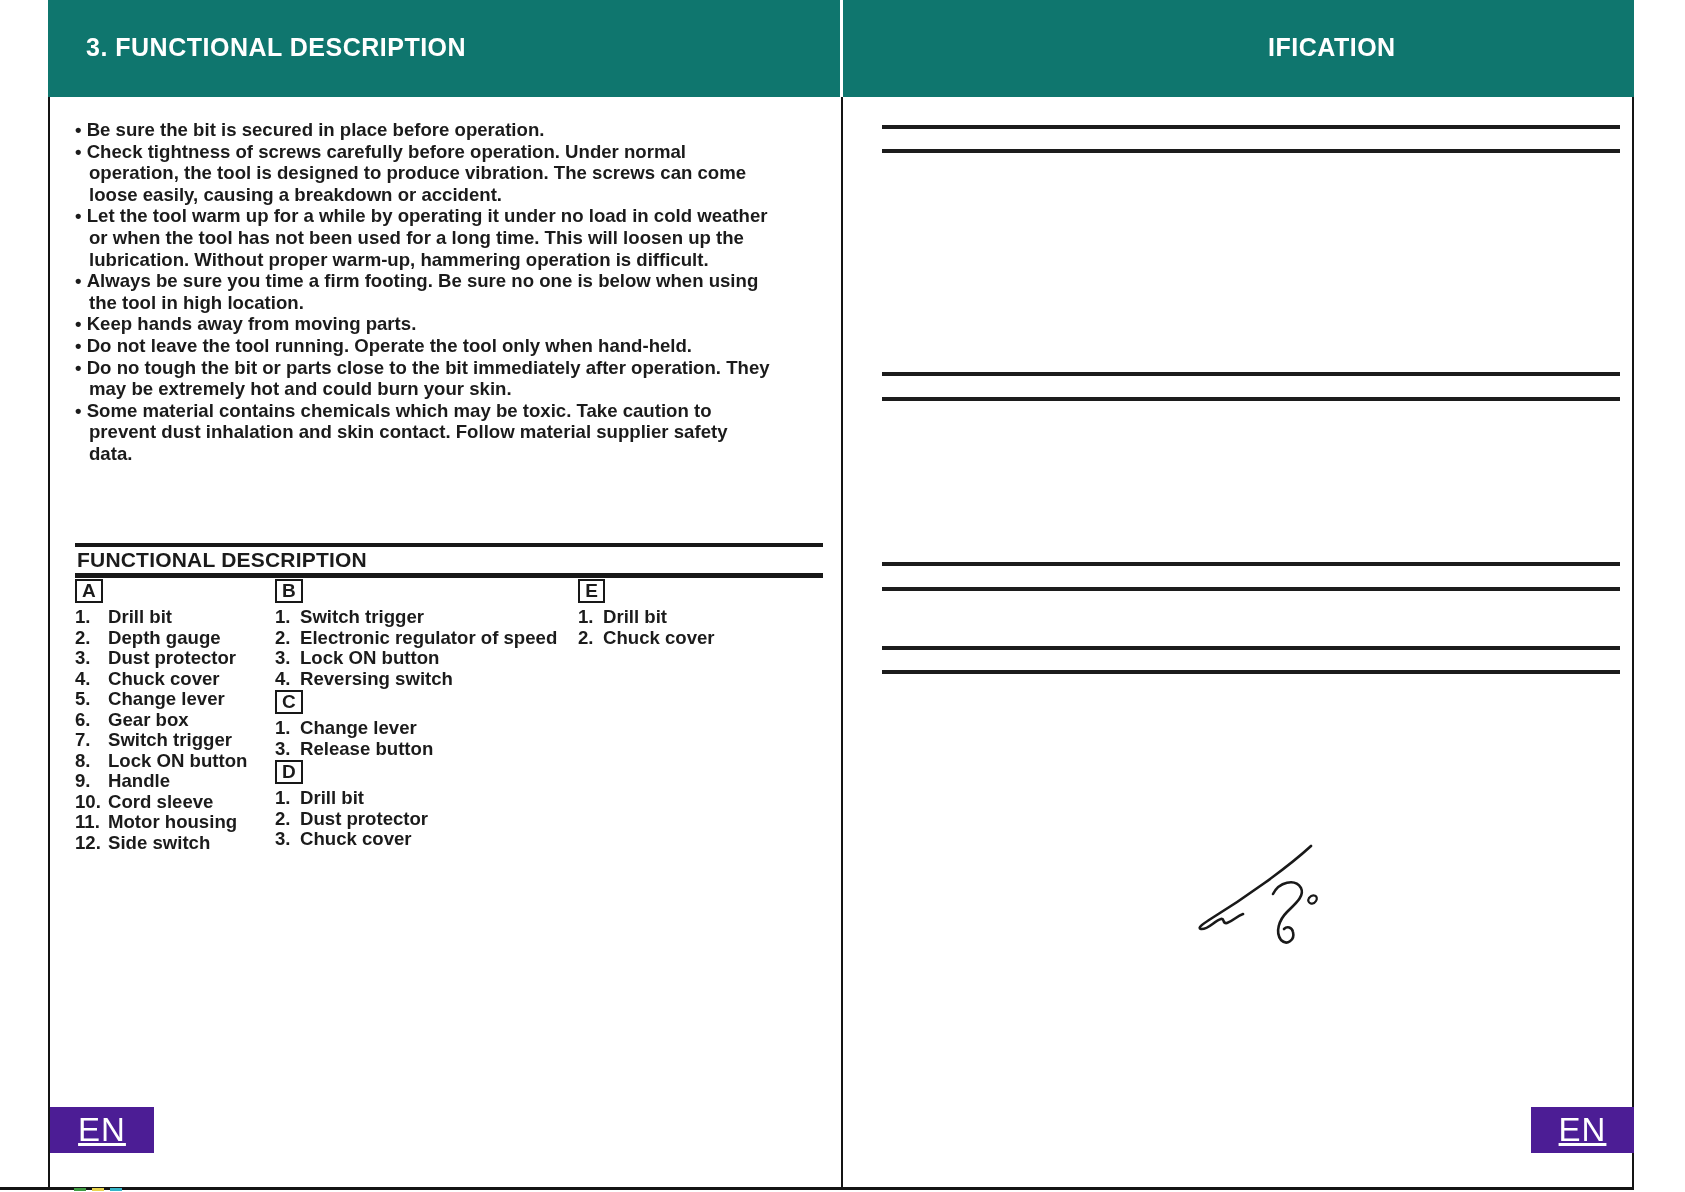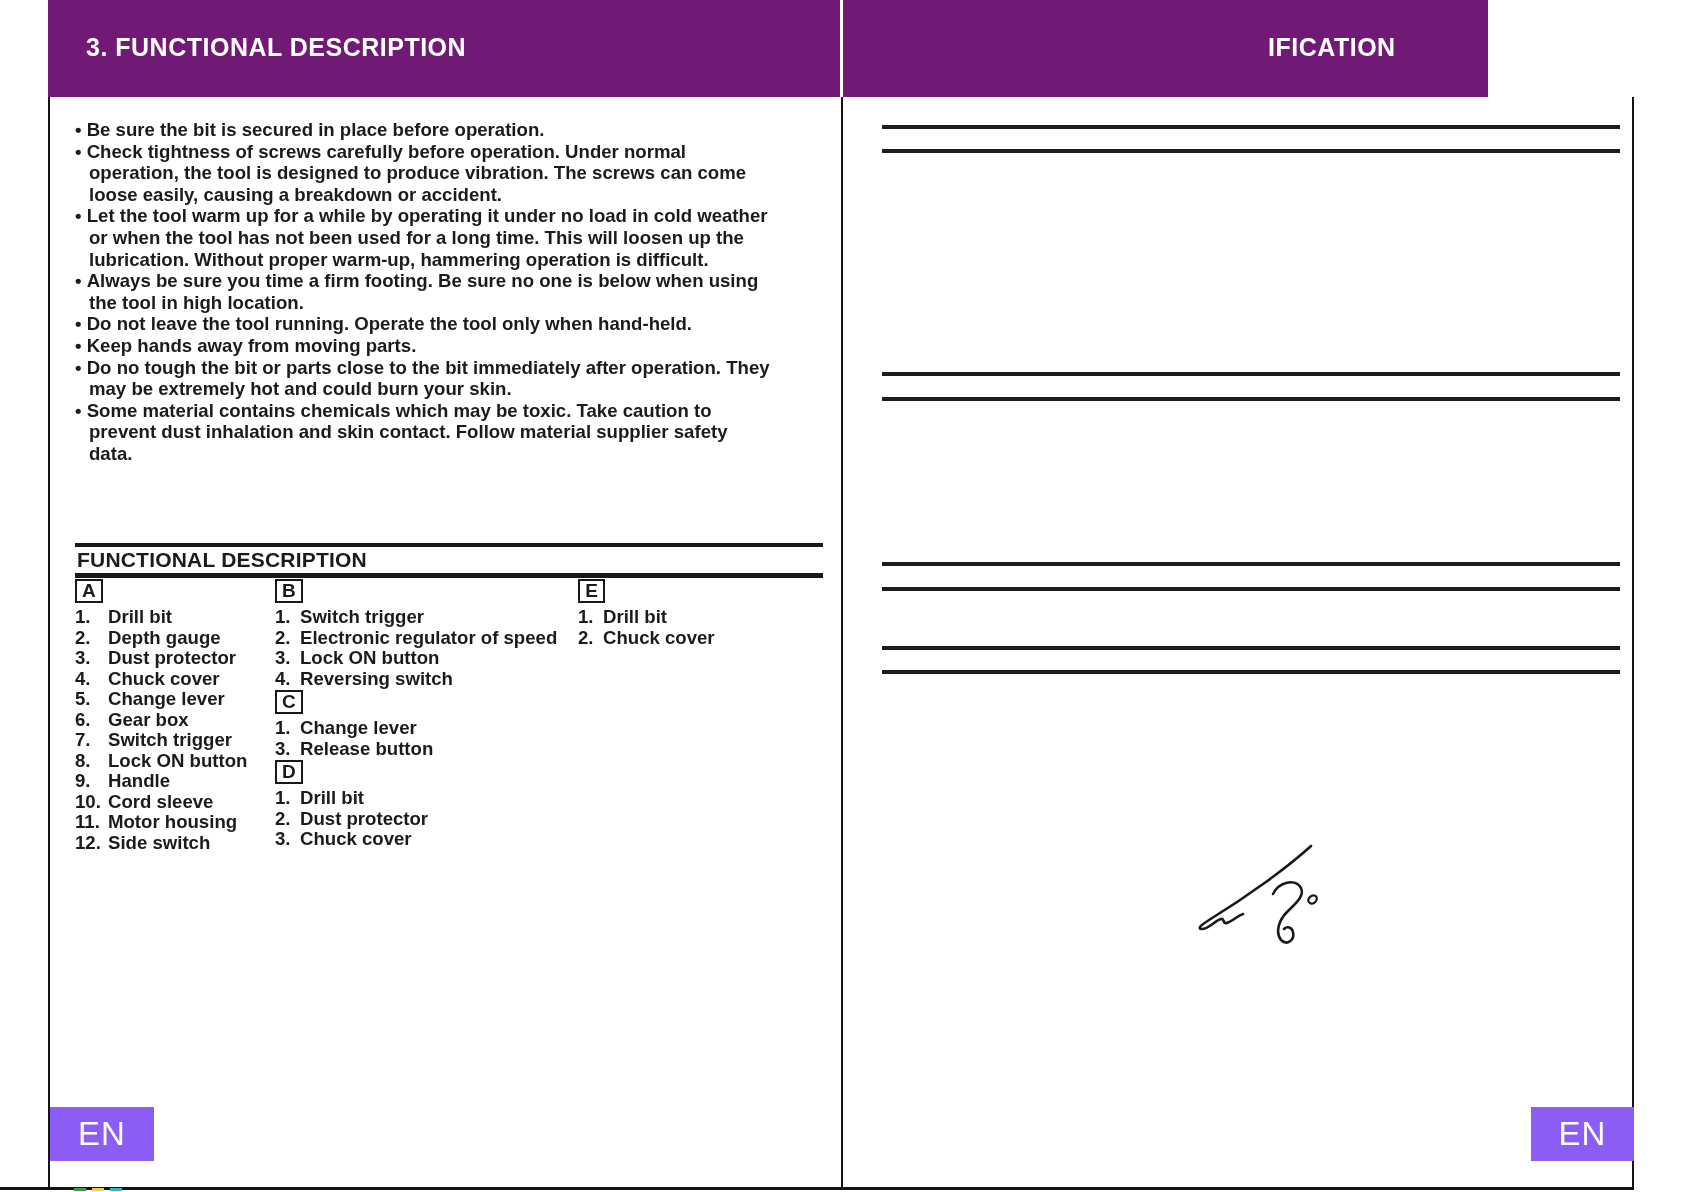--- a/index.html
+++ b/index.html
@@ -1,23 +1,23 @@
 <!DOCTYPE html>
 <html><head>
 <meta charset="utf-8">
 <style>
   html,body{margin:0;padding:0;}
   body{
     width:1685px;height:1192px;position:relative;background:#ffffff;
     font-family:"Liberation Sans", sans-serif;color:#1b1b1b;overflow:hidden;
   }
   
-  .bar{position:absolute;top:0;height:97px;background:#701a75;}
+  .bar{position:absolute;top:0;height:97px;background:#0f766e;}
   .bar-left{left:48px;width:792px;}
-  .bar-right{left:843px;width:645px;}
+  .bar-right{left:843px;width:791px;}
   .bar-title{position:absolute;color:#ffffff;font-weight:bold;font-size:25px;letter-spacing:.5px;white-space:nowrap;}
   .bar-title-left{left:38px;top:33px;}
   .bar-title-right{left:425px;top:33px;}
   
   .vline{position:absolute;top:97px;width:2px;height:1093px;background:#141414;}
   .vline-l{left:48px;} .vline-m{left:841px;} .vline-r{left:1632px;}
   .bottom-line{position:absolute;left:0;top:1187px;width:1634px;height:3px;background:#141414;}
   
   .bullets{position:absolute;left:75px;top:119px;width:700px;font-size:18.6px;line-height:21.6px;font-weight:bold;}
   .bullet{padding-left:14px;text-indent:-14px;}
@@ -31,22 +31,22 @@
   .letter-box{display:inline-block;border:2px solid #181818;font-weight:bold;font-size:19px;line-height:20px;padding:0 5px;min-width:13px;text-align:center;}
   .li{display:flex;}
   .col-a .num{width:33px;flex:0 0 33px;}
   .col-b .num,.col-e .num{width:25px;flex:0 0 25px;}
   .lbl{white-space:nowrap;}
   
   .rule{position:absolute;left:882px;width:738px;height:4px;background:#1c1c1c;}
   
   .signature{position:absolute;left:1183px;top:840px;width:150px;height:118px;}
   
-  .badge{position:absolute;top:1107px;height:54px;background:#8b5cf6;color:#fff;
-         display:flex;align-items:center;justify-content:center;font-size:33px;letter-spacing:1px;}
+  .badge{position:absolute;top:1107px;height:46px;background:#4c1d95;color:#fff;
+         display:flex;align-items:center;justify-content:center;font-size:33px;letter-spacing:1px;text-decoration:underline;}
   .badge-left{left:50px;width:104px;}
   .badge-right{left:1531px;width:103px;}
   
   .artifacts{position:absolute;left:74px;top:1188px;display:flex;gap:6px;z-index:2;}
   .artifacts span{display:block;width:12px;height:3px;}
 </style>
 </head>
 <body>
 
 <div class="bar bar-left">
@@ -59,22 +59,22 @@
 <div class="vline vline-l"></div>
 <div class="vline vline-m"></div>
 <div class="vline vline-r"></div>
 <div class="bottom-line"></div>
 
 <div class="bullets">
     <div class="bullet"><b>Be sure the bit is secured in place before operation</b><span>.</span></div>
     <div class="bullet"><b>Check tightness of screws carefully before operation.</b><span> Under normal operation, the tool is designed to produce vibration. The screws can come loose easily, causing a breakdown or accident.</span></div>
     <div class="bullet"><b>Let the tool warm up for a while by operating it under no load in cold weather or when the tool has not been used for a long time.</b><span> This will loosen up the lubrication. Without proper warm-up, hammering operation is difficult.</span></div>
     <div class="bullet"><b>Always be sure you time a firm footing.</b><span> Be sure no one is below when using the tool in high location.</span></div>
+    <div class="bullet"><b>Keep hands away from moving parts</b><span>.</span></div>
     <div class="bullet"><b>Do not leave the tool running.</b><span> Operate the tool only when hand-held.</span></div>
-    <div class="bullet"><b>Keep hands away from moving parts</b><span>.</span></div>
     <div class="bullet"><b>Do no tough the bit or parts close to the bit immediately after operation.</b><span> They may be extremely hot and could burn your skin.</span></div>
     <div class="bullet"><b>Some material contains chemicals which may be toxic.</b><span> Take caution to prevent dust inhalation and skin contact. Follow material supplier safety data.</span></div>
   </div>
 
 <div class="fd-heading-wrap">
   <span class="fd-heading">FUNCTIONAL DESCRIPTION</span>
 </div>
 
 <div class="lists">
   <div class="col col-a">

